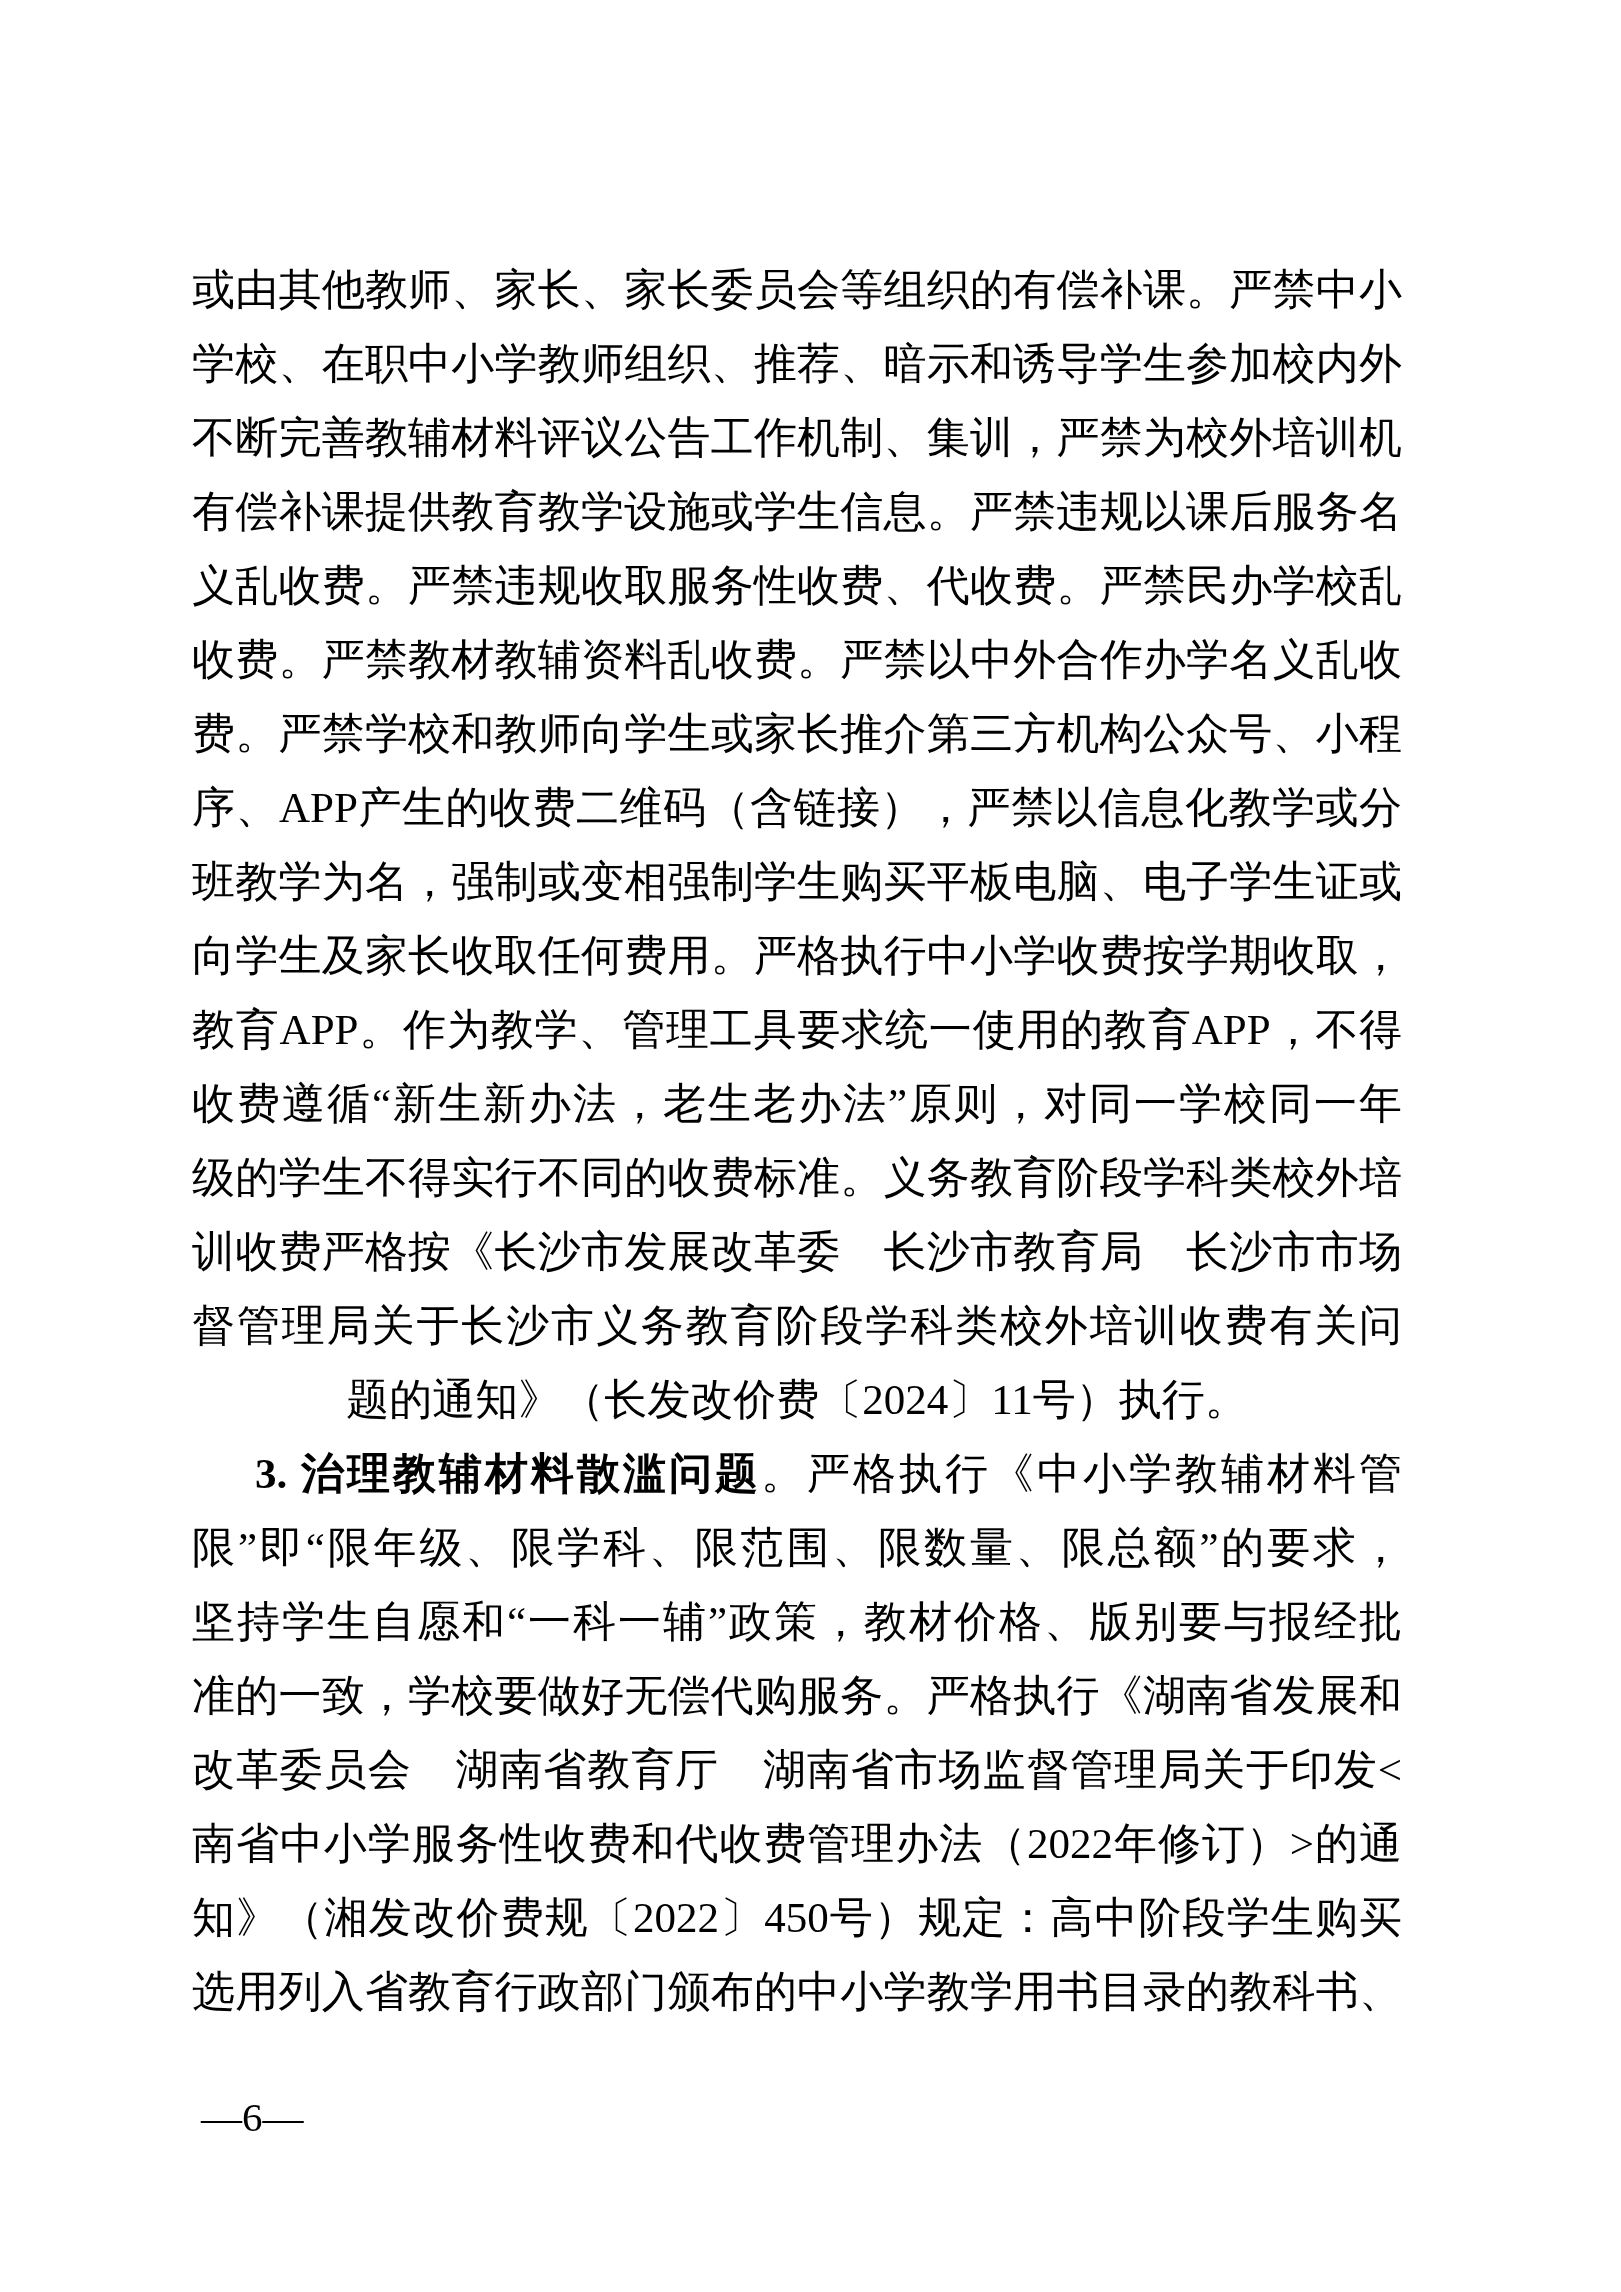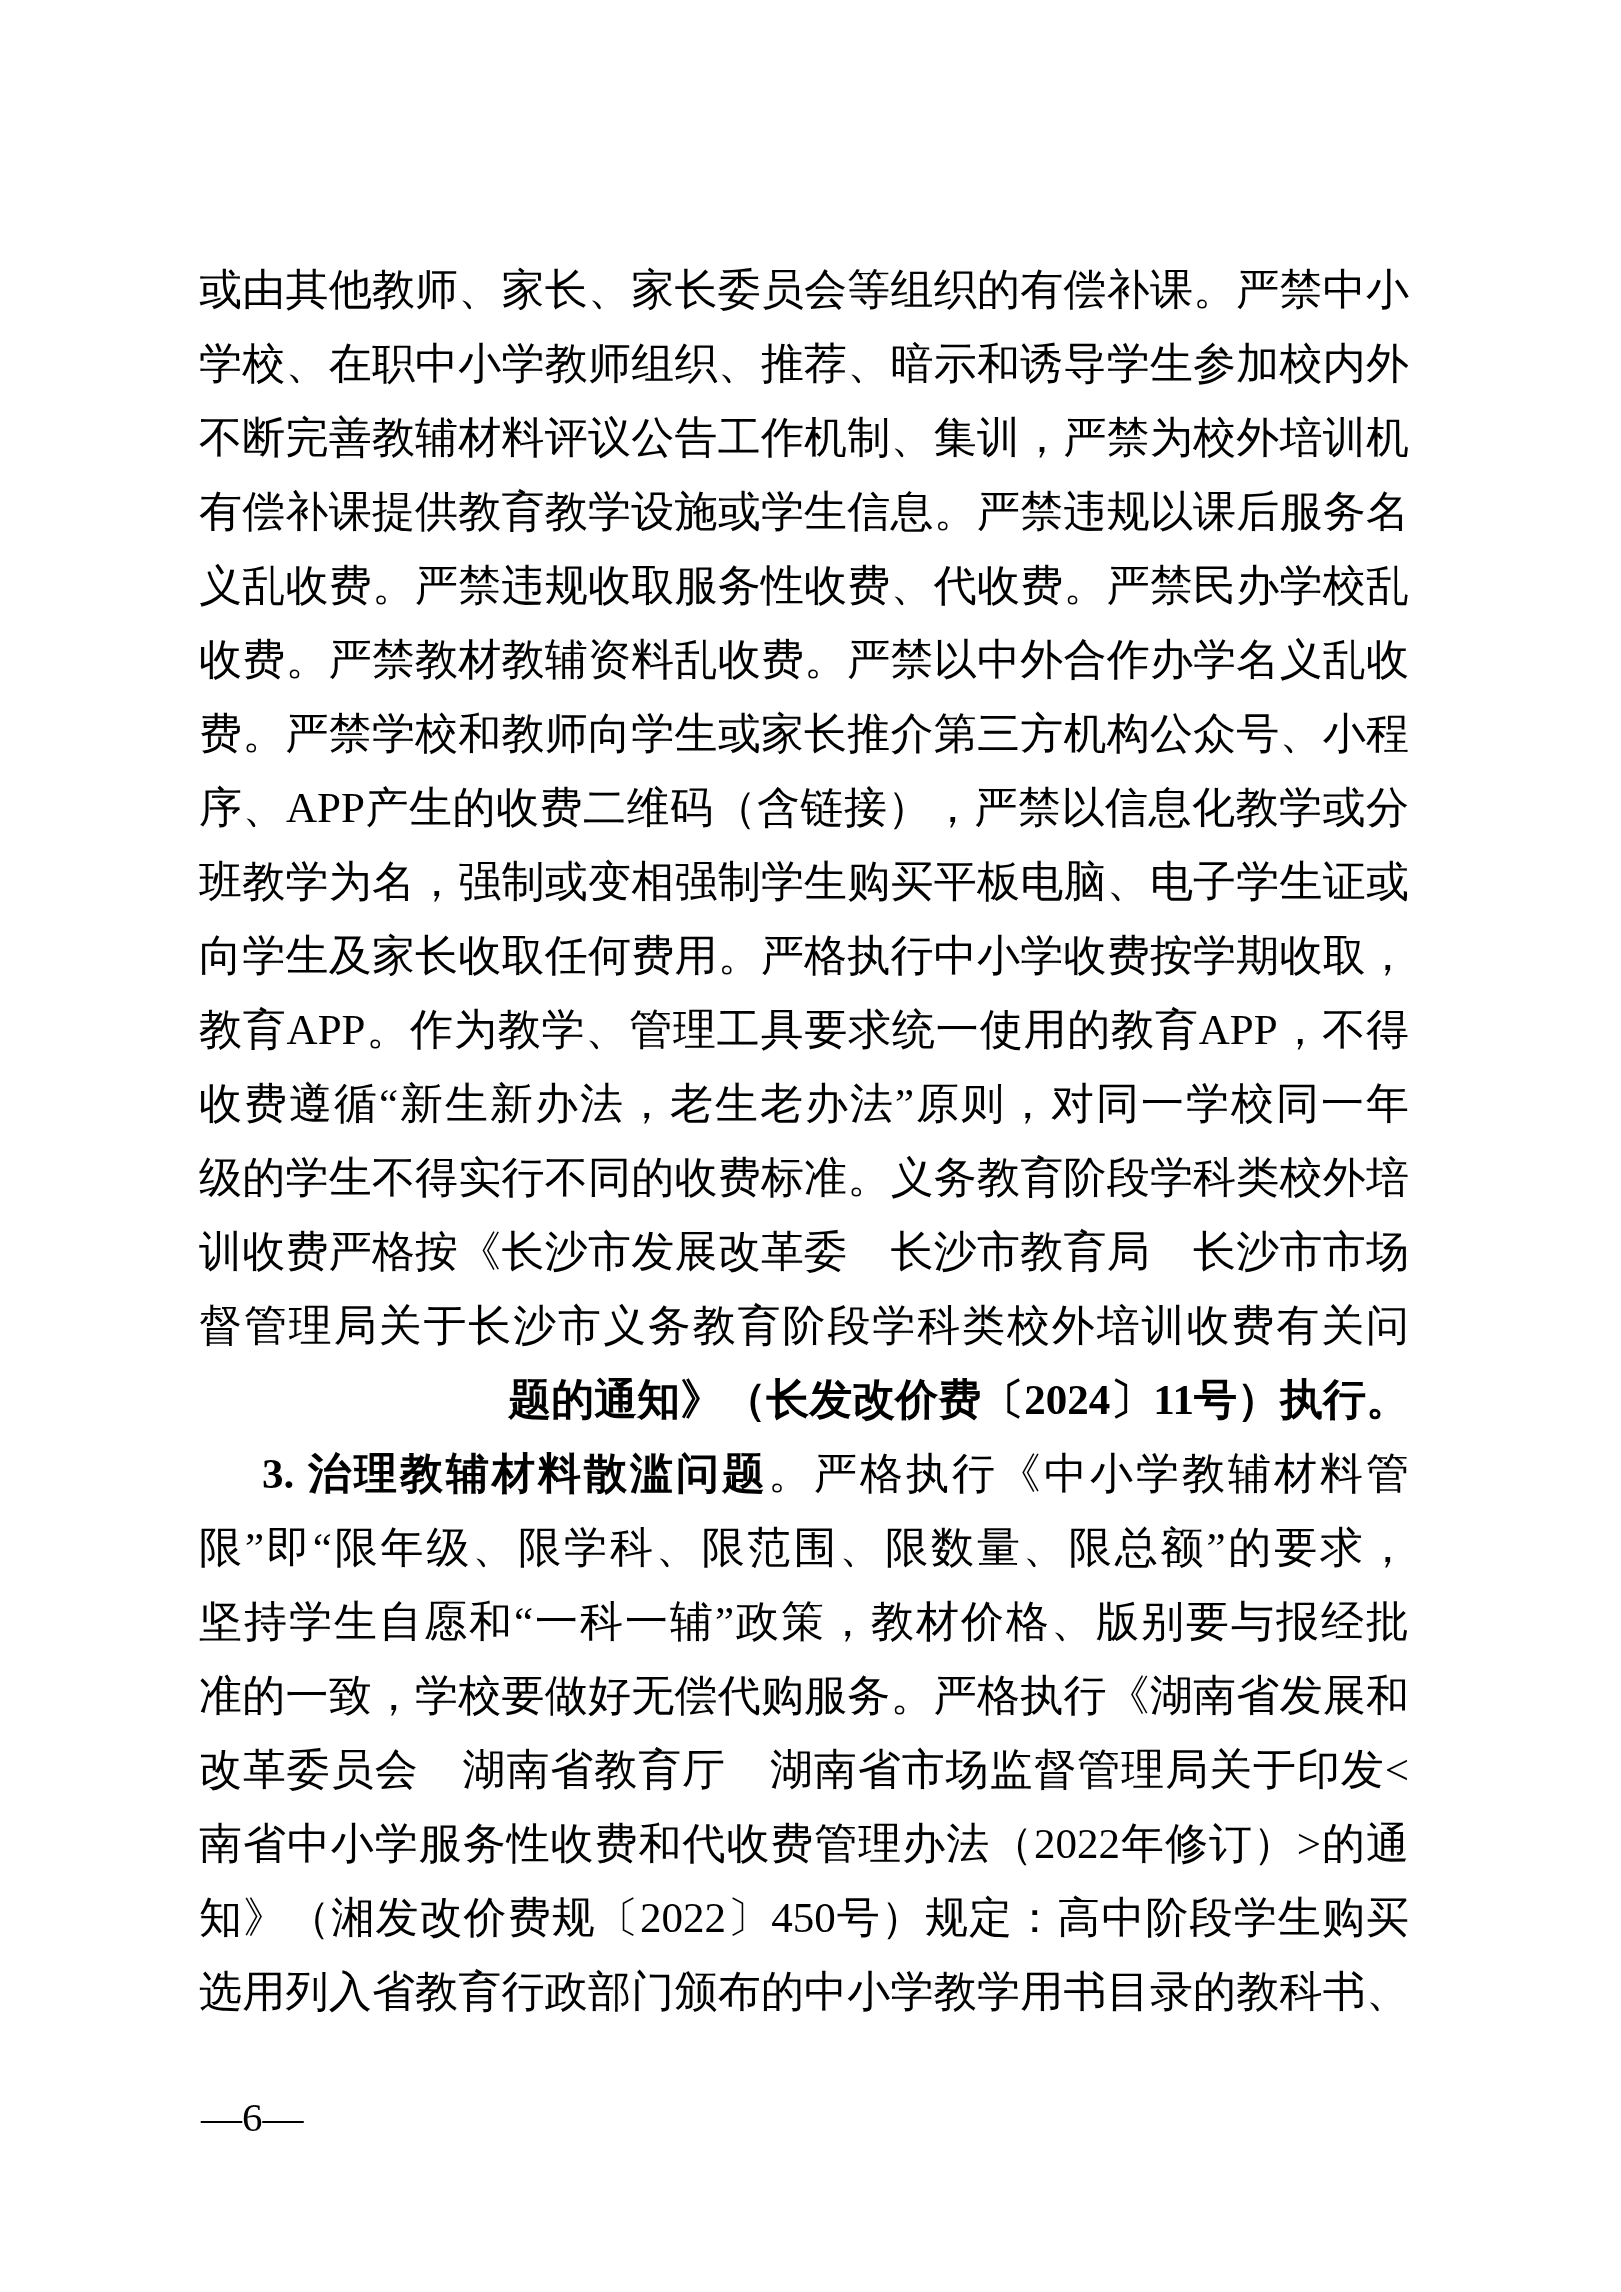--- a/index.html
+++ b/index.html
@@ -11,40 +11,39 @@
     position: relative;
     width: 1621px;
     height: 2293px;
     background: #ffffff;
     color: #000000;
     font-family: "Liberation Serif", "DejaVu Serif", serif;
     overflow: hidden;
   }
   .text-block {
     position: absolute;
-    left: 199px;
+    left: 192px;
     top: 253px;
     width: 1210px;
   }
   .line {
     font-size: 43px;
     height: 74px;
     line-height: 74px;
     letter-spacing: 0;
     white-space: normal;
     overflow: hidden;
   }
   .line.justify {
     text-align: justify;
     text-align-last: justify;
   }
   .line.plain {
-    text-align: right;
+    text-align: center;
     white-space: nowrap;
-    font-weight: bold;
   }
   .line.indent {
     text-indent: 63px;
   }
   .bold {
     font-weight: bold;
   }
   .footer {
     position: absolute;
     left: 201px;

